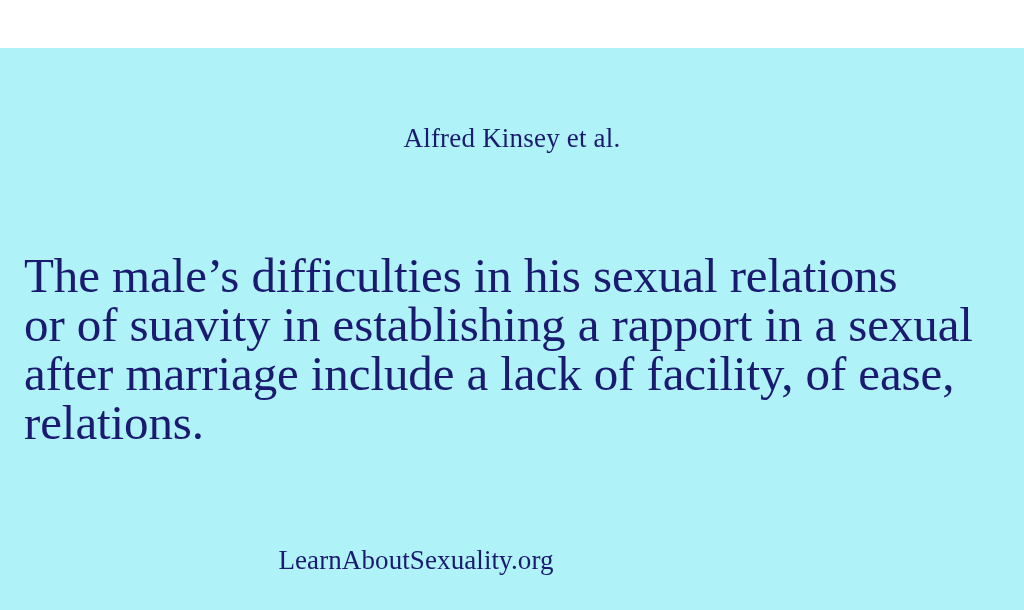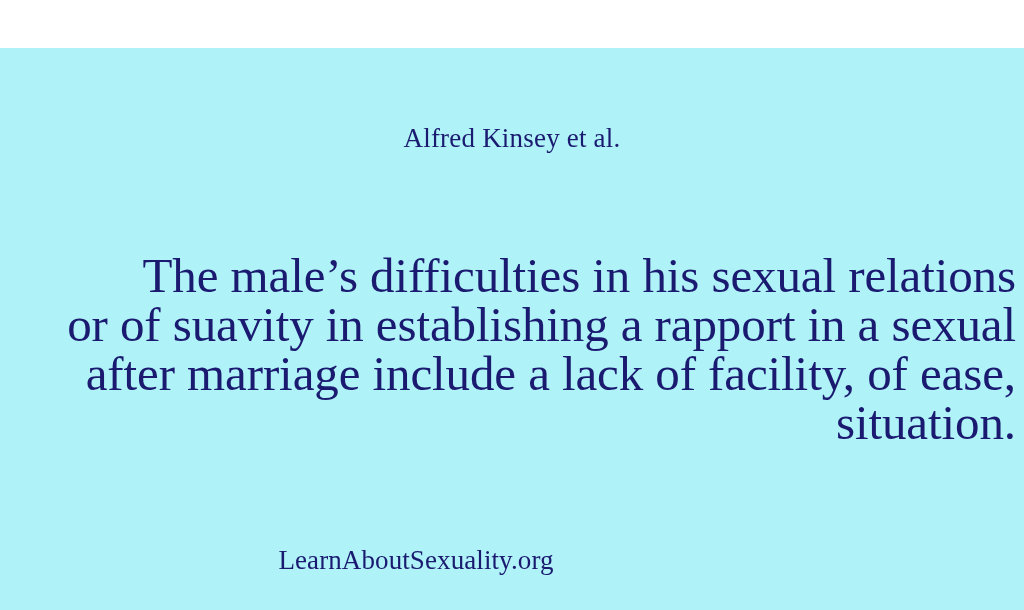--- a/index.html
+++ b/index.html
@@ -31,26 +31,26 @@
     font-size: 27px;
     line-height: 32px;
     letter-spacing: 0.2px;
     white-space: nowrap;
   }
   #quote-body {
     position: absolute;
     left: 0;
     top: 203px;
     width: 1024px;
-    text-align: right;
+    text-align: left;
     color: #1a1a70;
     font-size: 49px;
     line-height: 49px;
     letter-spacing: -0.1px;
-    padding: 0 8px;
+    padding: 0 24px;
     box-sizing: border-box;
   }
   #quote-body .q-line {
     display: block;
     white-space: nowrap;
   }
   #site-footer {
     position: absolute;
     left: 0;
     top: 496px;
@@ -67,18 +67,18 @@
 <body>
 
 <div id="quote-card">
 
   <div id="author-line">Alfred Kinsey et al.</div>
 
   <div id="quote-body">
     <span class="q-line">The male’s difficulties in his sexual relations</span>
     <span class="q-line">or of suavity in establishing a rapport in a sexual</span>
     <span class="q-line">after marriage include a lack of facility, of ease,</span>
-    <span class="q-line">situation.</span>
+    <span class="q-line">relations.</span>
   </div>
 
   <div id="site-footer">LearnAboutSexuality.org</div>
 
 </div>
 
 </body></html>

